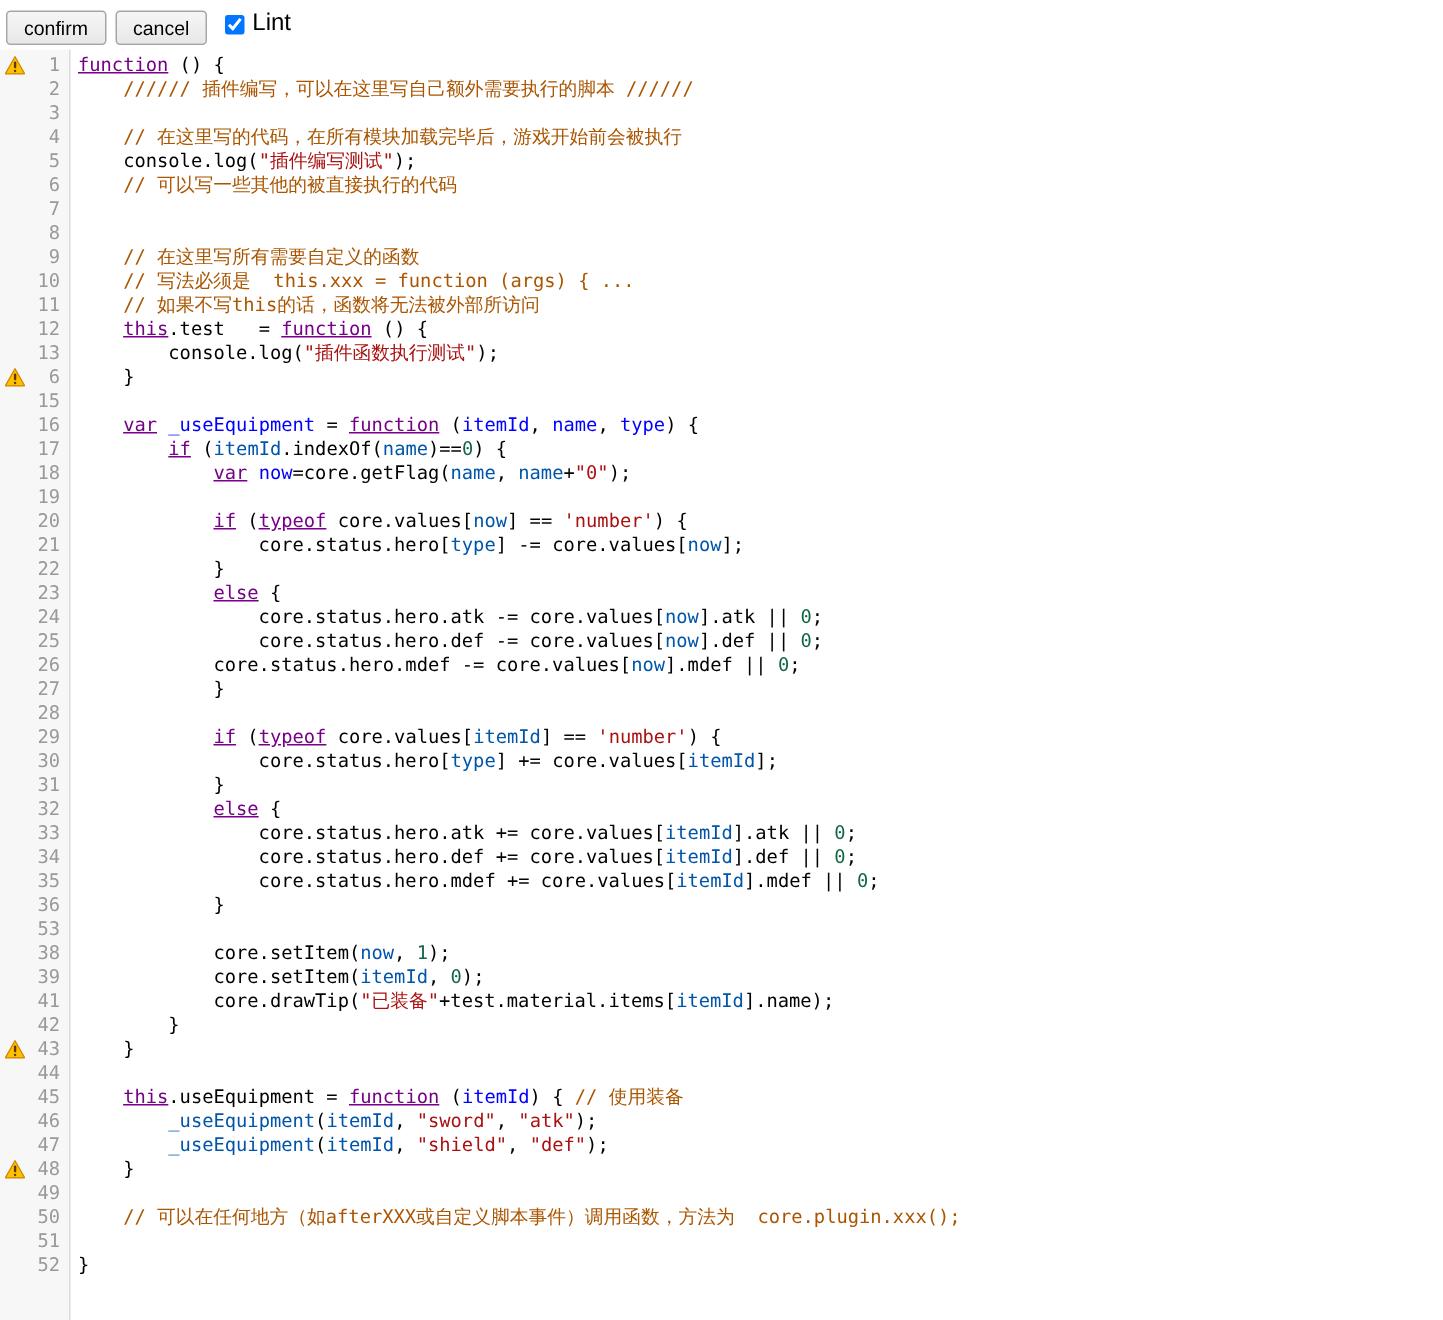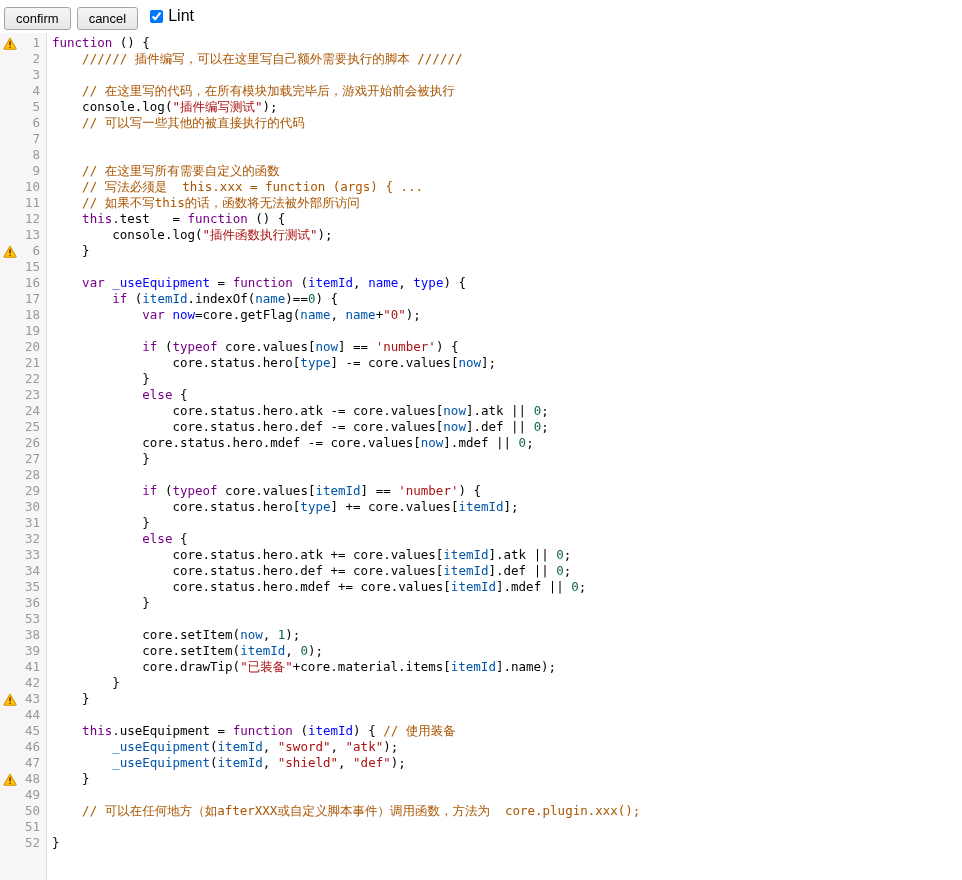--- a/index.html
+++ b/index.html
@@ -60,21 +60,21 @@
     font-size: 12.5px;
   }
   .cm-code {
     flex: none;
     padding-left: 8px;
     font-family: "DejaVu Sans Mono", "Liberation Mono", monospace;
     font-size: 12.5px;
     color: var(--plain, #000);
     white-space: pre;
   }
-  .tok-kw { color: var(--keyword, #770088); }
+  .tok-kw { color: var(--keyword, #770088); text-decoration: underline; }
   .tok-cm { color: var(--comment, #aa5500); }
   .tok-st { color: var(--string, #aa1111); }
   .tok-nu { color: var(--number, #116644); }
   .tok-df { color: var(--def, #0000ff); }
   .tok-v2 { color: var(--variable2, #0055aa); }
   .tok-pl { color: var(--plain, #000); }
 </style>
 </head>
 <body>
 
@@ -130,21 +130,21 @@
       <div class="cm-line"><span class="cm-marker"></span><span class="cm-lineno">30</span><div class="cm-code"><span class="tok-pl">                core.status.hero[</span><span class="tok-v2">type</span><span class="tok-pl">] += core.values[</span><span class="tok-v2">itemId</span><span class="tok-pl">];</span></div></div>
       <div class="cm-line"><span class="cm-marker"></span><span class="cm-lineno">31</span><div class="cm-code"><span class="tok-pl">            }</span></div></div>
       <div class="cm-line"><span class="cm-marker"></span><span class="cm-lineno">32</span><div class="cm-code"><span class="tok-pl">            </span><span class="tok-kw">else</span><span class="tok-pl"> {</span></div></div>
       <div class="cm-line"><span class="cm-marker"></span><span class="cm-lineno">33</span><div class="cm-code"><span class="tok-pl">                core.status.hero.atk += core.values[</span><span class="tok-v2">itemId</span><span class="tok-pl">].atk || </span><span class="tok-nu">0</span><span class="tok-pl">;</span></div></div>
       <div class="cm-line"><span class="cm-marker"></span><span class="cm-lineno">34</span><div class="cm-code"><span class="tok-pl">                core.status.hero.def += core.values[</span><span class="tok-v2">itemId</span><span class="tok-pl">].def || </span><span class="tok-nu">0</span><span class="tok-pl">;</span></div></div>
       <div class="cm-line"><span class="cm-marker"></span><span class="cm-lineno">35</span><div class="cm-code"><span class="tok-pl">                core.status.hero.mdef += core.values[</span><span class="tok-v2">itemId</span><span class="tok-pl">].mdef || </span><span class="tok-nu">0</span><span class="tok-pl">;</span></div></div>
       <div class="cm-line"><span class="cm-marker"></span><span class="cm-lineno">36</span><div class="cm-code"><span class="tok-pl">            }</span></div></div>
       <div class="cm-line"><span class="cm-marker"></span><span class="cm-lineno">53</span><div class="cm-code"></div></div>
       <div class="cm-line"><span class="cm-marker"></span><span class="cm-lineno">38</span><div class="cm-code"><span class="tok-pl">            core.setItem(</span><span class="tok-v2">now</span><span class="tok-pl">, </span><span class="tok-nu">1</span><span class="tok-pl">);</span></div></div>
       <div class="cm-line"><span class="cm-marker"></span><span class="cm-lineno">39</span><div class="cm-code"><span class="tok-pl">            core.setItem(</span><span class="tok-v2">itemId</span><span class="tok-pl">, </span><span class="tok-nu">0</span><span class="tok-pl">);</span></div></div>
-      <div class="cm-line"><span class="cm-marker"></span><span class="cm-lineno">41</span><div class="cm-code"><span class="tok-pl">            core.drawTip(</span><span class="tok-st">"已装备"</span><span class="tok-pl">+core.material.items[</span><span class="tok-v2">itemId</span><span class="tok-pl">].name);</span></div></div>
+      <div class="cm-line"><span class="cm-marker"></span><span class="cm-lineno">41</span><div class="cm-code"><span class="tok-pl">            core.drawTip(</span><span class="tok-st">"已装备"</span><span class="tok-pl">+test.material.items[</span><span class="tok-v2">itemId</span><span class="tok-pl">].name);</span></div></div>
       <div class="cm-line"><span class="cm-marker"></span><span class="cm-lineno">42</span><div class="cm-code"><span class="tok-pl">        }</span></div></div>
       <div class="cm-line"><span class="cm-marker"><svg width="14" height="13" viewBox="0 0 16 15" xmlns="http://www.w3.org/2000/svg">
   <path class="warn-tri" d="M8 1 L15.2 13.6 Q15.4 14.2 14.7 14.2 L1.3 14.2 Q0.6 14.2 0.8 13.6 Z" fill="#ffbf00" stroke="#cc8800" stroke-width="1"></path>
   <rect x="7.2" y="4.6" width="1.8" height="5.2" rx="0.8" fill="#5a3a00"></rect>
   <rect x="7.2" y="11" width="1.8" height="1.8" rx="0.8" fill="#5a3a00"></rect>
 </svg></span><span class="cm-lineno">43</span><div class="cm-code"><span class="tok-pl">    }</span></div></div>
       <div class="cm-line"><span class="cm-marker"></span><span class="cm-lineno">44</span><div class="cm-code"></div></div>
       <div class="cm-line"><span class="cm-marker"></span><span class="cm-lineno">45</span><div class="cm-code"><span class="tok-pl">    </span><span class="tok-kw">this</span><span class="tok-pl">.useEquipment = </span><span class="tok-kw">function</span><span class="tok-pl"> (</span><span class="tok-df">itemId</span><span class="tok-pl">) { </span><span class="tok-cm">// 使用装备</span></div></div>
       <div class="cm-line"><span class="cm-marker"></span><span class="cm-lineno">46</span><div class="cm-code"><span class="tok-pl">        </span><span class="tok-v2">_useEquipment</span><span class="tok-pl">(</span><span class="tok-v2">itemId</span><span class="tok-pl">, </span><span class="tok-st">"sword"</span><span class="tok-pl">, </span><span class="tok-st">"atk"</span><span class="tok-pl">);</span></div></div>
       <div class="cm-line"><span class="cm-marker"></span><span class="cm-lineno">47</span><div class="cm-code"><span class="tok-pl">        </span><span class="tok-v2">_useEquipment</span><span class="tok-pl">(</span><span class="tok-v2">itemId</span><span class="tok-pl">, </span><span class="tok-st">"shield"</span><span class="tok-pl">, </span><span class="tok-st">"def"</span><span class="tok-pl">);</span></div></div>

